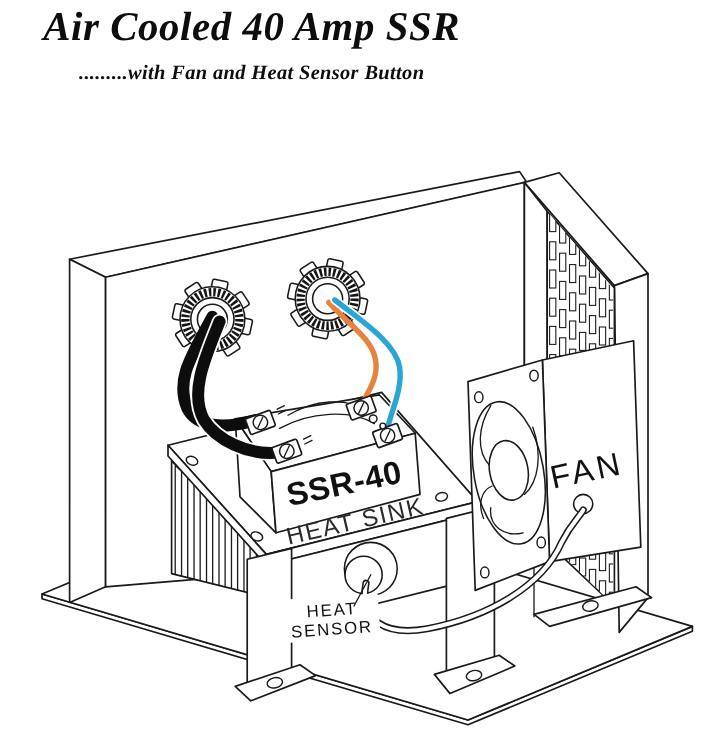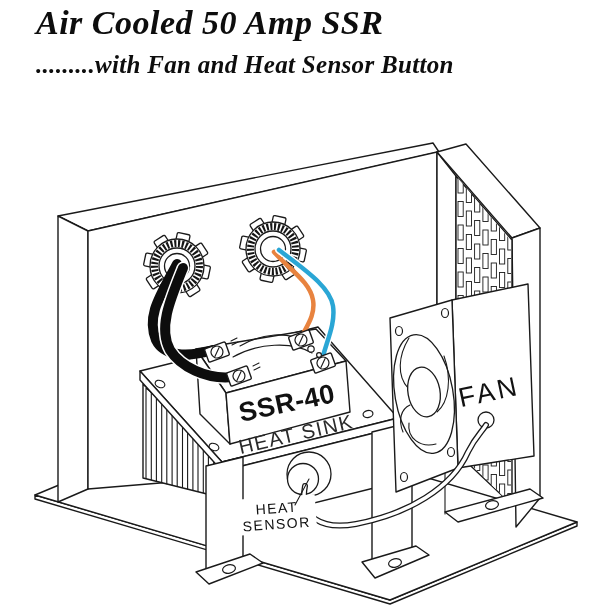--- a/index.html
+++ b/index.html
@@ -1,21 +1,21 @@
 <!DOCTYPE html>
 <html><head>
 <meta charset="utf-8">
 <style>
   html,body{margin:0;padding:0;background:#fff;}
   #stage{position:relative;width:606px;height:608px;background:#fff;overflow:hidden;
          font-family:"Liberation Sans", sans-serif;}
   #header{position:absolute;left:36px;top:4px;color:#0d0d0d;
           font-family:"Liberation Serif", serif;font-style:italic;font-weight:bold;}
   #title{font-size:34px;letter-spacing:0.5px;white-space:nowrap;}
-  #subtitle{font-size:25px;margin-top:9px;letter-spacing:0.3px;white-space:nowrap;}
+  #subtitle{font-size:17px;margin-top:9px;letter-spacing:0.3px;white-space:nowrap;text-align:center;}
   svg{position:absolute;left:0;top:0;}
   .ln{fill:#ffffff;stroke:#1a1a1a;stroke-width:1.4;stroke-linejoin:round;}
   .lnt{fill:none;stroke:#1a1a1a;stroke-width:1.1;stroke-linecap:round;}
   .hole{fill:#ffffff;stroke:#1a1a1a;stroke-width:1.2;}
   .knurl{fill:none;stroke:#151515;stroke-width:7;stroke-dasharray:2.1 1.7;}
   .ring{fill:#ffffff;stroke:#1a1a1a;stroke-width:1.3;}
   #vent-slots rect{fill:#ffffff;stroke:#1a1a1a;stroke-width:0.9;}
   #teeth-left rect,#teeth-right rect{fill:#ffffff;stroke:#1a1a1a;stroke-width:1.3;}
   .fin{fill:none;stroke:#1a1a1a;stroke-width:1.1;}
   .wire{fill:none;stroke-linecap:round;}
@@ -24,21 +24,21 @@
   .hs-t{font-size:20px;font-weight:500;letter-spacing:1.5px;fill:#2a2a2a;}
   .fan-t{font-size:27px;font-weight:500;letter-spacing:3px;}
   .sen-t{font-size:14px;font-weight:500;letter-spacing:1.5px;}
   text{font-family:"Liberation Sans", sans-serif;text-anchor:middle;}
 </style>
 </head>
 <body>
 
 <div id="stage">
   <div id="header">
-    <div id="title">Air Cooled 50 Amp SSR</div>
+    <div id="title">Air Cooled 40 Amp SSR</div>
     <div id="subtitle">.........with Fan and Heat Sensor Button</div>
   </div>
 
   <svg width="606" height="608" viewBox="0 0 606 608">
 
     <g>
       <polygon class="ln" points="35,495 390,600 577,522 577,526 390,604 35,499"></polygon>
       <polygon class="ln" points="35,495 222,417 577,522 390,600"></polygon>
     </g>
 

